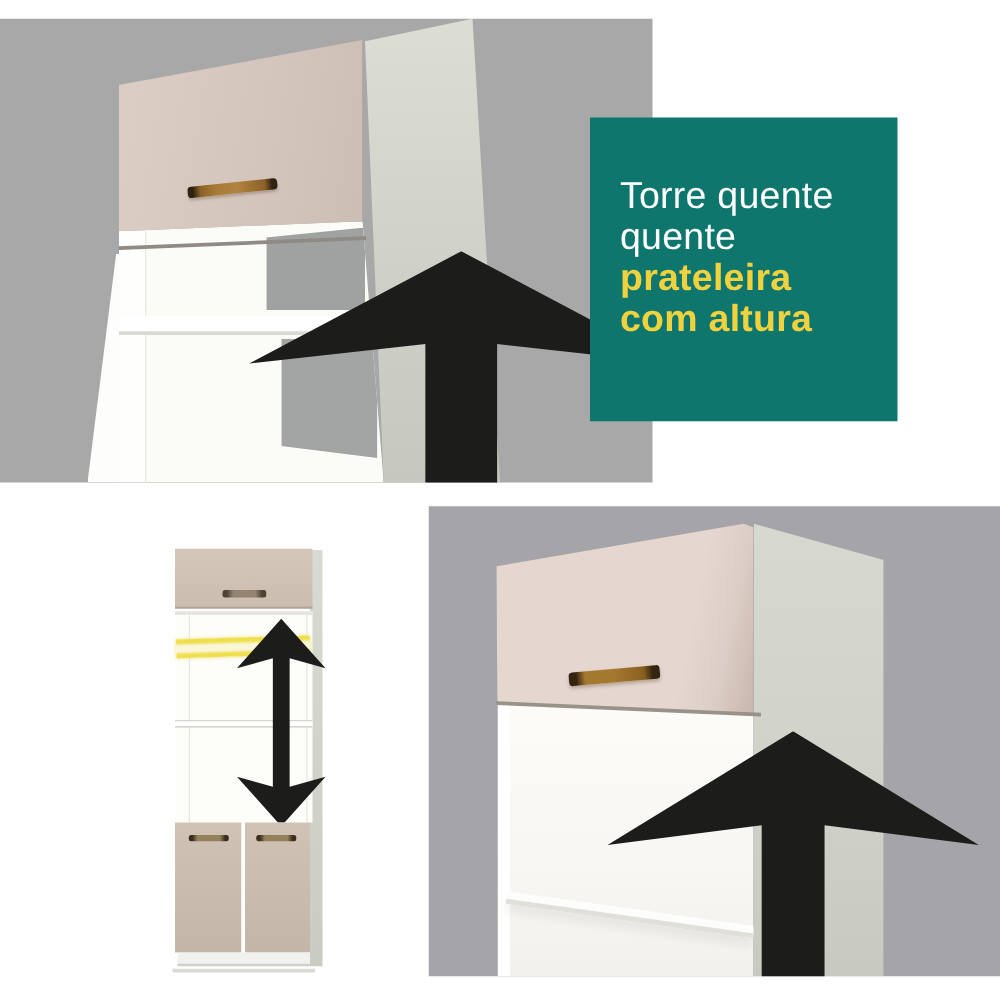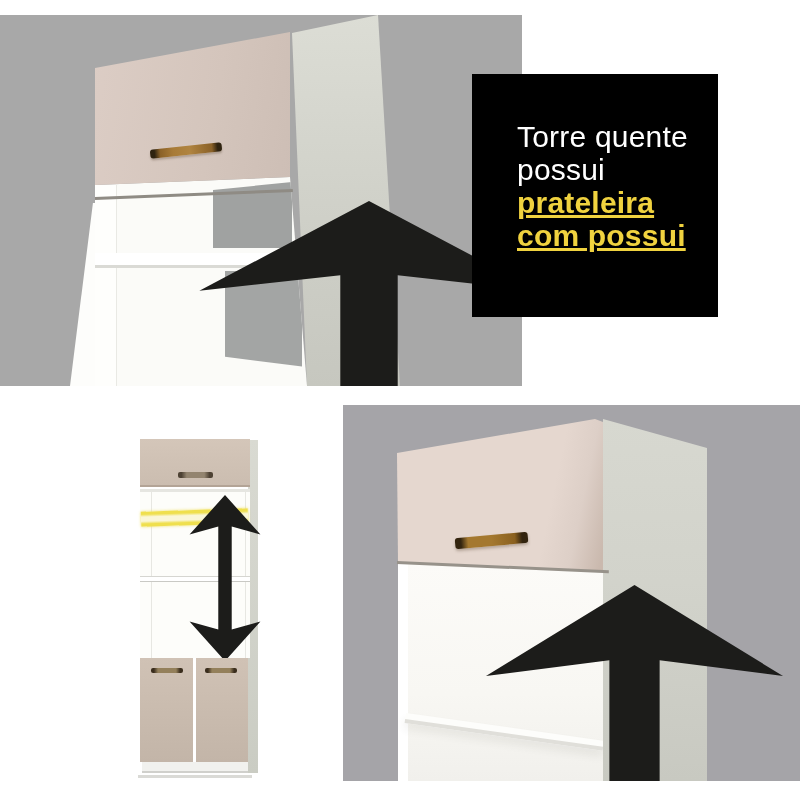--- a/index.html
+++ b/index.html
@@ -29,25 +29,25 @@
   .tl-shelf{left:0;top:76px;width:100%;height:15px;background:#ffffff;border-bottom:3px solid #dadad5;}
   .tl-back-lower{left:130px;top:94px;width:77px;height:106px;background:#a3a5a4;
     clip-path:polygon(0 0,100% 0,100% 90%,0 81%);}
   .tl-handle{left:55px;top:114px;width:72px;height:9px;border-radius:3px;
     transform:rotate(-6deg);
     background:linear-gradient(90deg,#2f2310 0%,#2f2310 6%,#8a6128 14%,#a87b37 32%,#b08440 55%,#8a6128 86%,#2f2310 94%,#2f2310 100%);
     box-shadow:0 2px 2px rgba(90,70,50,.3);}
   .arrow-tl{left:108px;top:186px;width:40px;height:184px;}
 
   
-  .callout{left:472px;top:74px;width:246px;height:243px;background:#000000;
-    padding:46px 10px 0 45px;}
+  .callout{left:472px;top:94px;width:246px;height:243px;background:#0f766e;
+    padding:46px 10px 0 24px;}
   .callout p{position:static;margin:0;font-size:30px;line-height:33px;font-weight:400;
     color:#ffffff;letter-spacing:.2px;white-space:nowrap;}
-  .callout p.em{color:#f0d23f;font-weight:700;text-decoration:underline;}
+  .callout p.em{color:#f0d23f;font-weight:700;}
 
   
   .photo-bl{left:125px;top:430px;width:170px;height:360px;background:transparent;}
   .bl-side{left:123px;top:10px;width:10px;height:333px;
     background:linear-gradient(180deg,#d9dad2 0%,#caccc3 100%);}
   .bl-door-top{left:15px;top:9px;width:110px;height:48px;
     background:linear-gradient(180deg,#d4c6b9 0%,#cbbdb0 100%);border-bottom:2px solid #b3a496;}
   .bl-handle-top{left:38px;top:33px;width:35px;height:6px;border-radius:2px;
     background:linear-gradient(90deg,#4e4234 0%,#4e4234 10%,#93846f 25%,#93846f 75%,#4e4234 90%,#4e4234 100%);}
   .bl-interior{left:15px;top:59px;width:110px;height:169px;background:#fdfdfa;border-top:3px solid #e6e6e1;}
@@ -114,23 +114,23 @@
       <div class="tl-handle"></div>
     </div>
     <div class="tl-door-edge"></div>
     <svg class="arrow-tl arrow-svg" style="position:absolute;" viewBox="0 0 40 190" preserveAspectRatio="none">
       <polygon points="20,0 33,46 22.2,38 22.2,152 33,144 20,190 7,144 17.8,152 17.8,38 7,46"></polygon>
     </svg>
   </section>
 
   <aside class="callout">
     <p>Torre quente</p>
-    <p>possui</p>
+    <p>quente</p>
     <p class="em">prateleira</p>
-    <p class="em">com possui</p>
+    <p class="em">com altura</p>
   </aside>
 
   <section class="photo-bl">
     <div class="bl-side"></div>
     <div class="bl-door-top">
       <div class="bl-handle-top"></div>
     </div>
     <div class="bl-interior">
       <div class="bl-wall-l"></div>
       <div class="bl-wall-r"></div>

